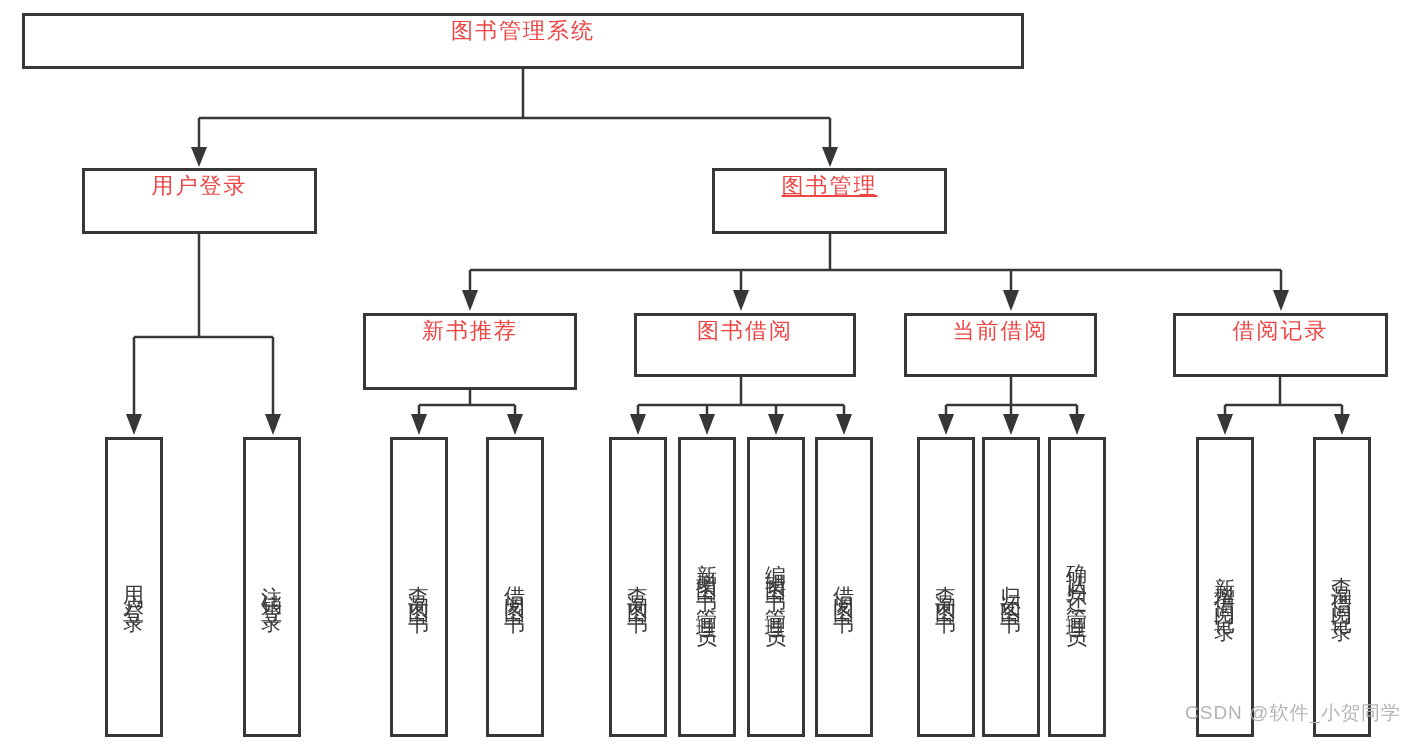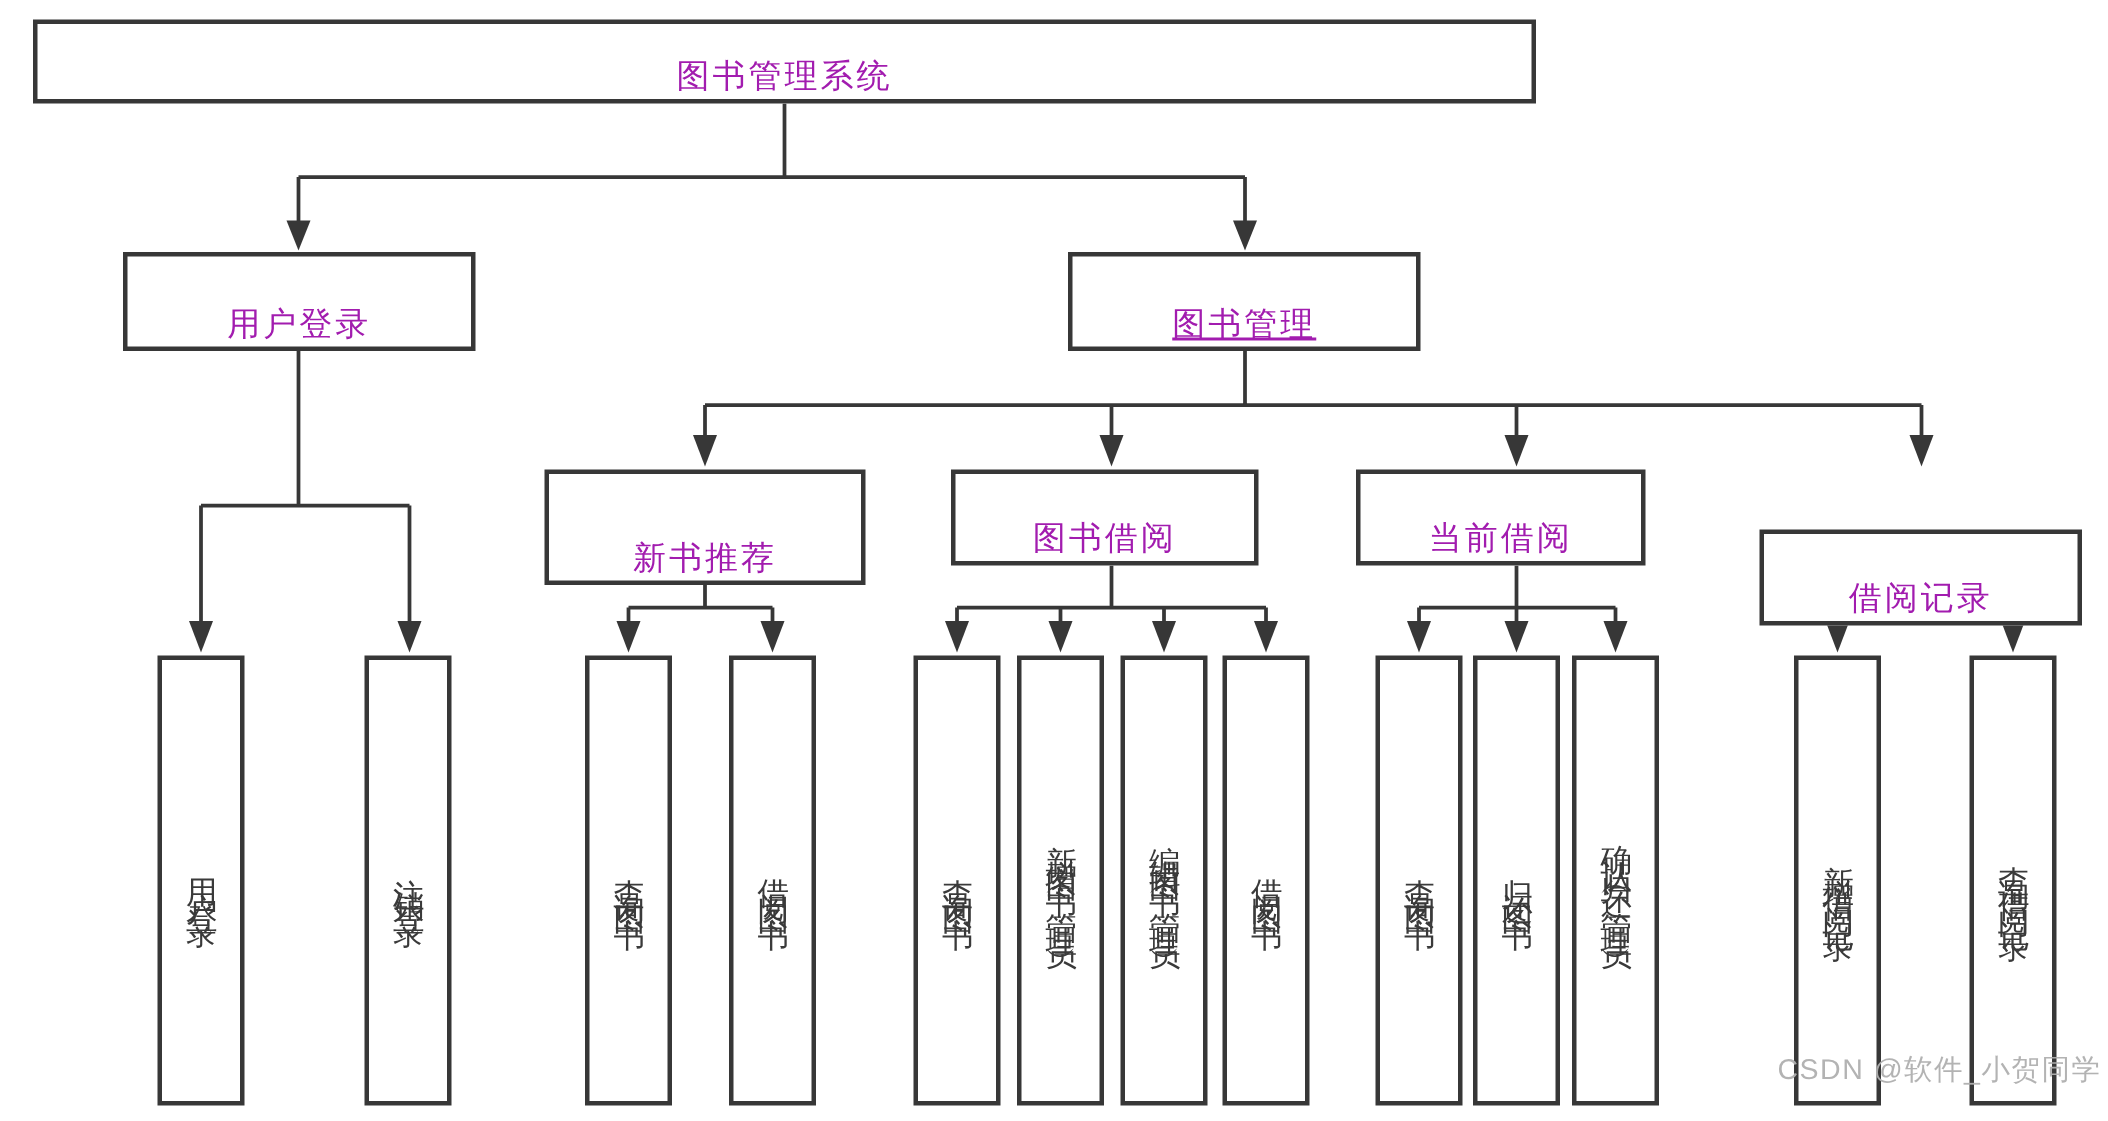--- a/index.html
+++ b/index.html
@@ -15,25 +15,25 @@
     position: absolute;
     left: 0; top: 0;
     z-index: 0;
   }
   .hbox {
     position: absolute;
     box-sizing: border-box;
     background: #ffffff;
     border: 3px solid #373737;
     display: flex;
-    align-items: flex-end;
+    align-items: flex-start;
     justify-content: center;
     font-size: 22px;
     letter-spacing: 2px;
-    color: #a21caf;
+    color: #ef4444;
     z-index: 1;
   }
   .vbox {
     position: absolute;
     box-sizing: border-box;
     width: 58px;
     height: 300px;
     background: #ffffff;
     border: 3px solid #373737;
     display: flex;
@@ -120,27 +120,27 @@
   <div class="hbox" style="left:82px; top:168px; width:235px; height:66px;">
     <span>用户登录</span>
   </div>
   <div class="hbox" style="left:712px; top:168px; width:235px; height:66px;text-decoration:underline;">
     <span>图书管理</span>
   </div>
 
   <div class="hbox" style="left:363px; top:313px; width:214px; height:77px;">
     <span>新书推荐</span>
   </div>
-  <div class="hbox" style="left:634px; top:313px; width:205px; height:64px;">
+  <div class="hbox" style="left:634px; top:313px; width:222px; height:64px;">
     <span>图书借阅</span>
   </div>
   <div class="hbox" style="left:904px; top:313px; width:193px; height:64px;">
     <span>当前借阅</span>
   </div>
-  <div class="hbox" style="left:1173px; top:313px; width:215px; height:64px;margin-top:40px;">
+  <div class="hbox" style="left:1173px; top:313px; width:215px; height:64px;">
     <span>借阅记录</span>
   </div>
 
   <div class="vbox" style="left:105px; top:437px;">
     <span class="vtext">用户登录</span>
   </div>
   <div class="vbox" style="left:243px; top:437px;">
     <span class="vtext">注销登录</span>
   </div>
 

